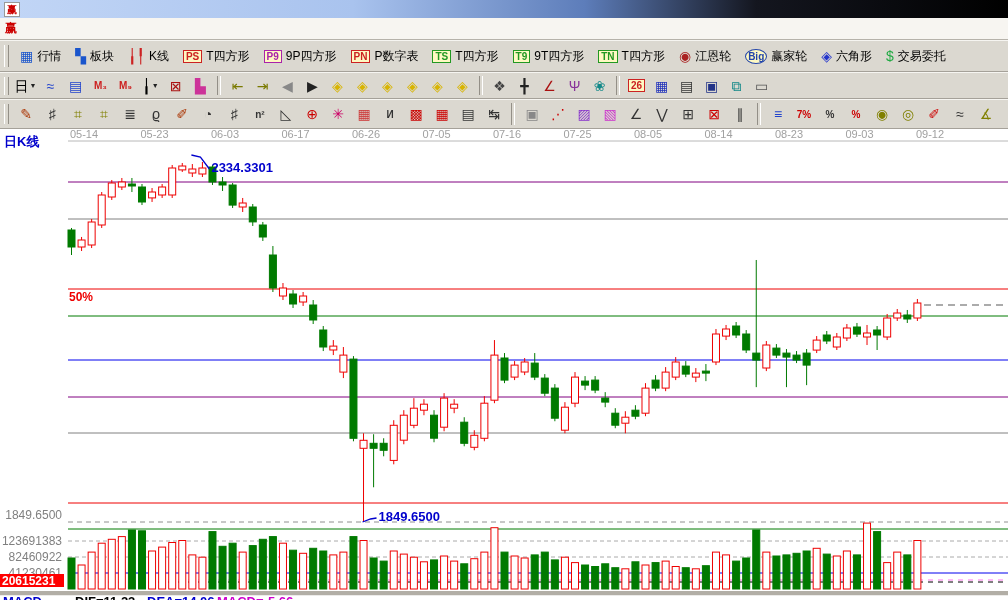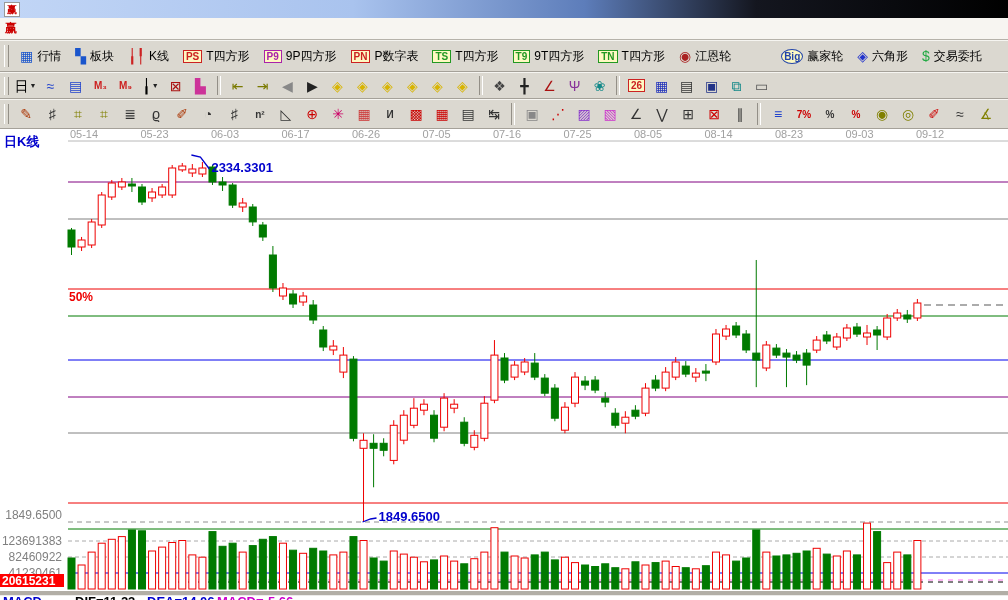--- a/index.html
+++ b/index.html
@@ -80,21 +80,21 @@
       </span>
       <span class="tb-btn">
         <span class="badge" style="border-color: rgb(34, 153, 34); color: rgb(34, 153, 34);">TN</span>
         <span>T四方形</span>
       </span>
       <span class="tb-btn">
         <span class="icon-glyph" style="color: rgb(170, 34, 34);">◉</span>
         <span>江恩轮</span>
       </span>
       <span class="tb-btn">
-        <span class="badge round" style="border-color: rgb(34, 68, 170); color: rgb(34, 68, 170); margin-left: 36px;">Big</span>
+        <span class="badge round" style="border-color: rgb(34, 68, 170); color: rgb(34, 68, 170);">Big</span>
         <span>赢家轮</span>
       </span>
       <span class="tb-btn">
         <span class="icon-glyph" style="color: rgb(34, 51, 204);">◈</span>
         <span>六角形</span>
       </span>
       <span class="tb-btn">
         <span class="icon-glyph" style="color: rgb(34, 170, 68);">$</span>
         <span>交易委托</span>
       </span>

